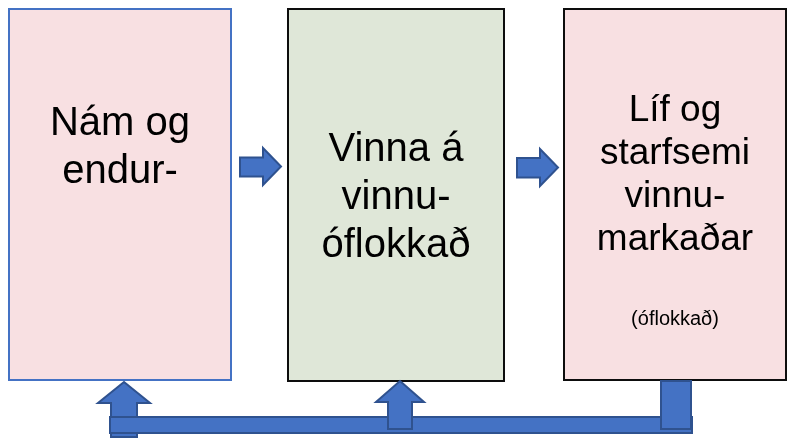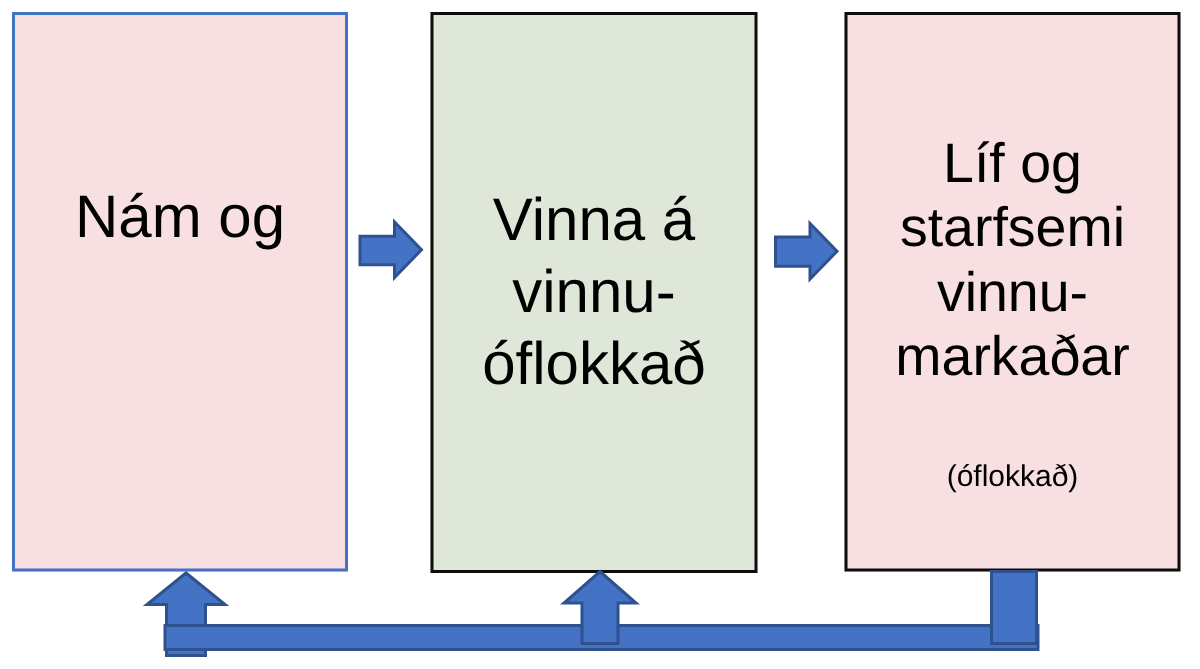--- a/index.html
+++ b/index.html
@@ -67,20 +67,21 @@
     pointer-events: none;
   }
 </style>
 </head>
 <body>
 
 <div id="canvas">
 
   <div class="box" id="box-education">
     <div class="line">Nám og</div>
+    <div class="line">endur-</div>
   </div>
 
   <div class="box" id="box-work">
     <div class="line">Vinna á</div>
     <div class="line">vinnu-</div>
     <div class="line">óflokkað</div>
   </div>
 
   <div class="box" id="box-outside">
     <div class="line">Líf og</div>

